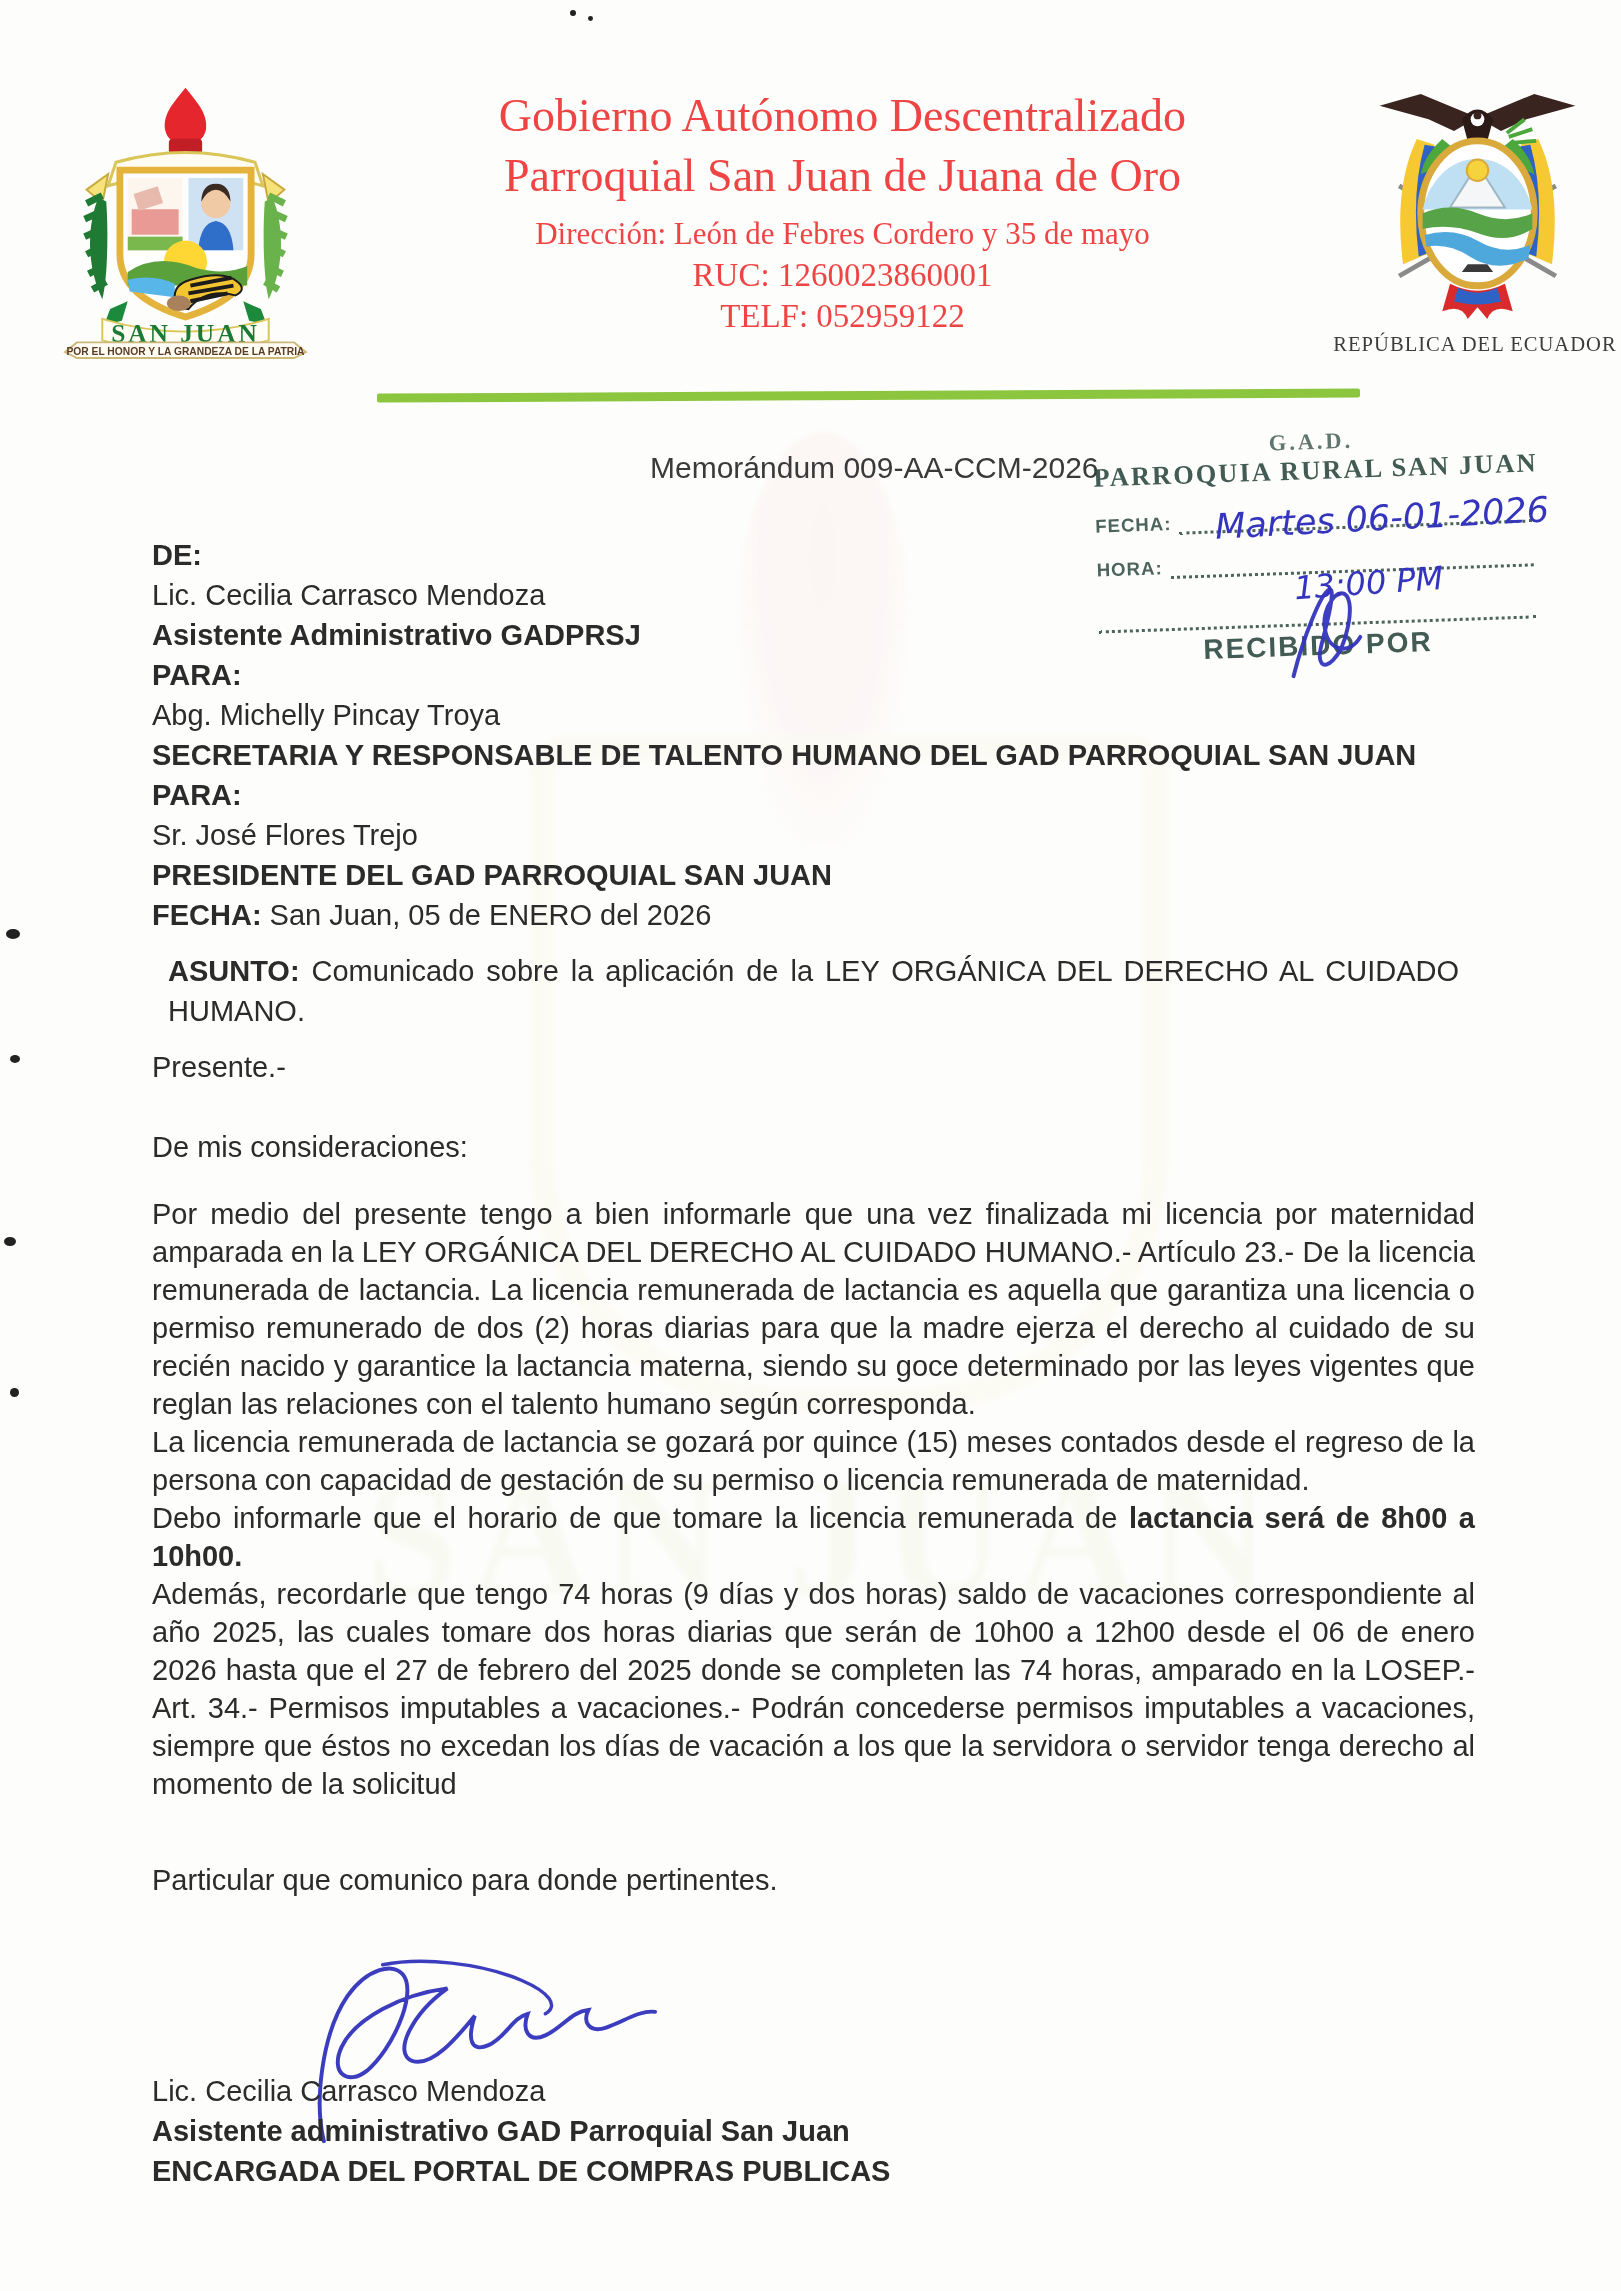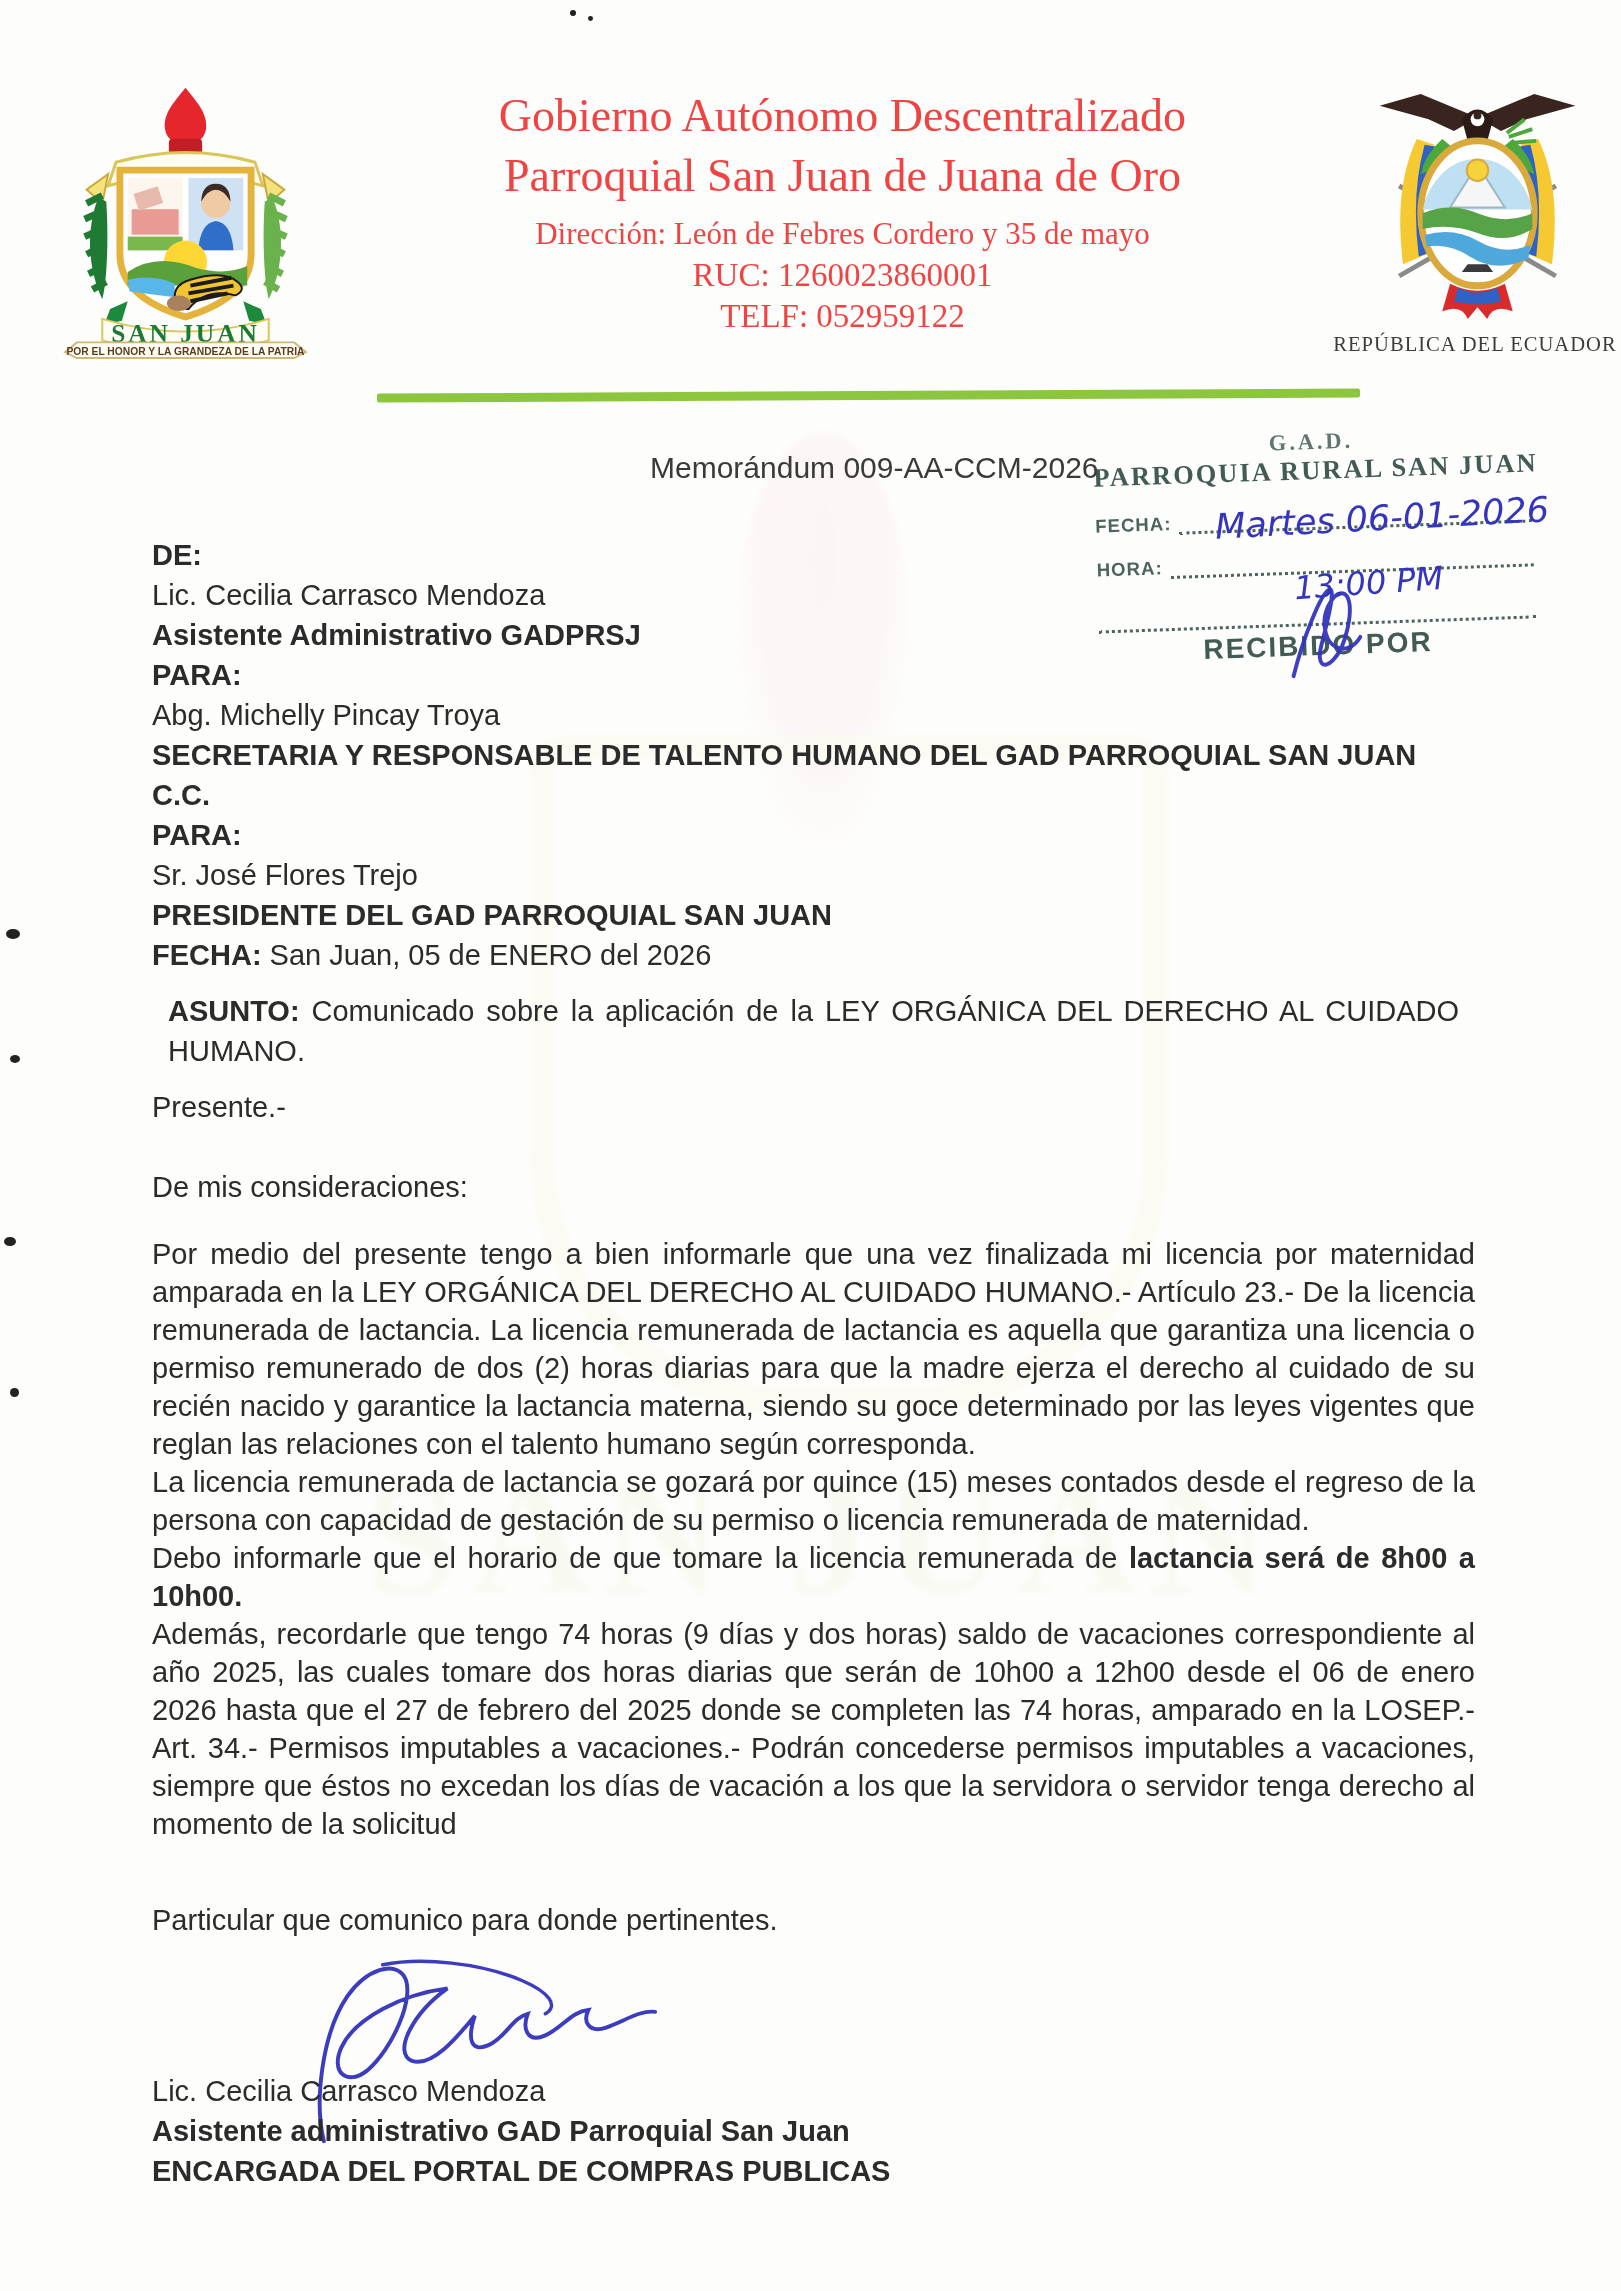--- a/index.html
+++ b/index.html
@@ -180,21 +180,20 @@
     <path d="M30,100 C40,60 58,16 66,12 C74,8 64,46 58,70 C54,86 60,94 70,84 C84,70 92,30 84,18 C76,8 58,30 62,52 C66,76 88,78 98,60" fill="none" stroke="#3434bd" stroke-width="4" stroke-linecap="round" opacity="0.95"></path>
   </svg>
 
   <div class="letter">
     <div class="line b">DE:</div>
     <div class="line">Lic. Cecilia Carrasco Mendoza</div>
     <div class="line b">Asistente Administrativo GADPRSJ</div>
     <div class="line b">PARA:</div>
     <div class="line">Abg. Michelly Pincay Troya</div>
     <div class="line b">SECRETARIA Y RESPONSABLE DE TALENTO HUMANO DEL GAD PARROQUIAL SAN JUAN</div>
-    <div class="line b">C.C.</div>
     <div class="line b">PARA:</div>
     <div class="line">Sr. José Flores Trejo</div>
     <div class="line b">PRESIDENTE DEL GAD PARROQUIAL SAN JUAN</div>
     <div class="line">
       <span class="b">FECHA:</span>
       <span>San Juan, 05 de ENERO del 2026</span>
     </div>
     <p class="line just">
       <span class="b">ASUNTO:</span>
       <span>Comunicado sobre la aplicación de la LEY ORGÁNICA DEL DERECHO AL CUIDADO HUMANO.</span>

